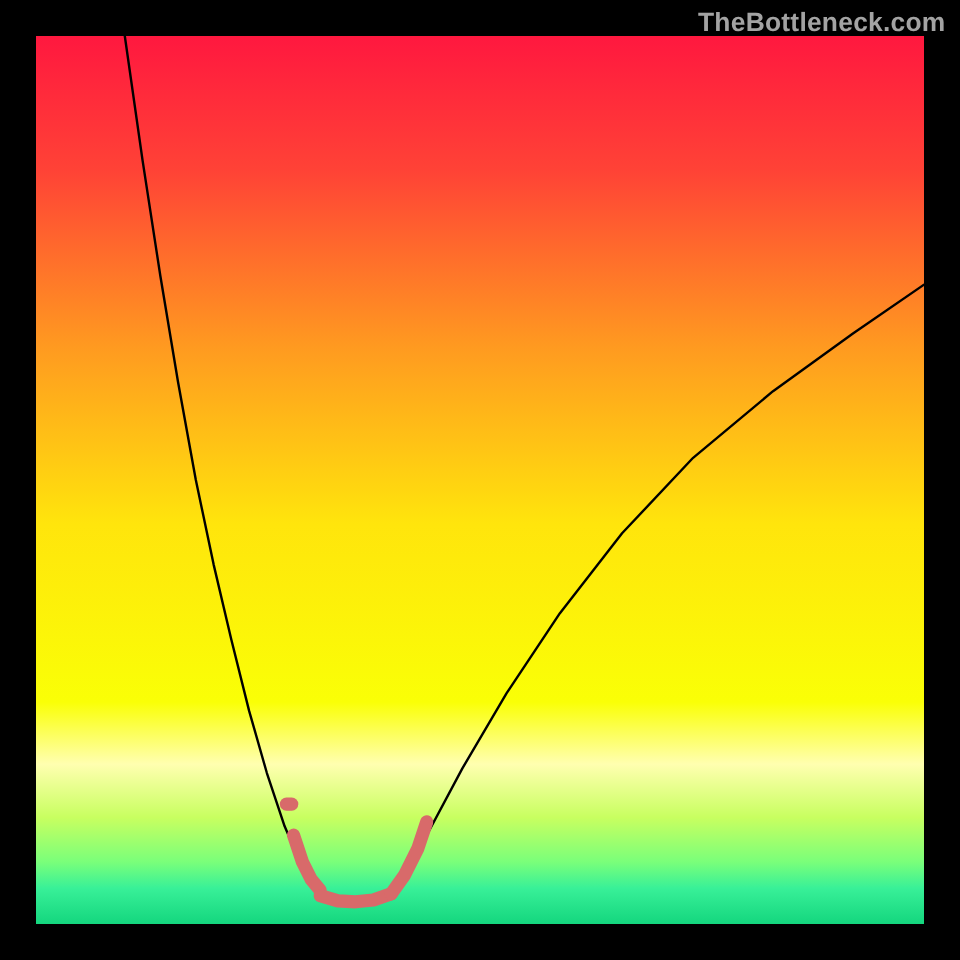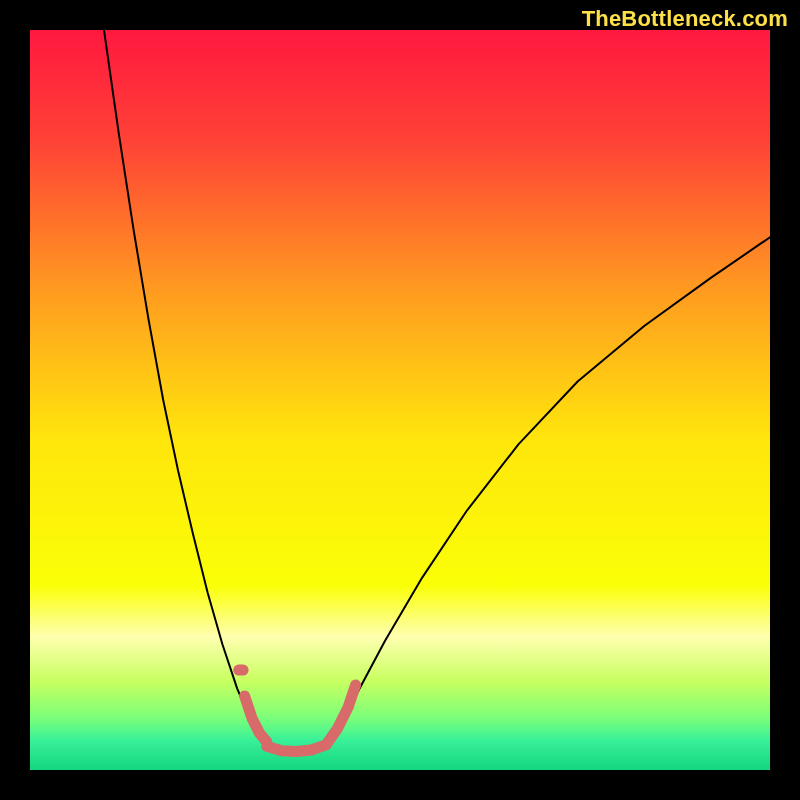--- a/index.html
+++ b/index.html
@@ -25,21 +25,21 @@
     overflow: hidden;
   }
   .gradient-bg {
     position: absolute;
     inset: 0;
   }
   .watermark {
     position: absolute;
     top: 6px;
     right: 12px;
-    color: #fde047;
+    color: #a3a3a3;
     font-size: 22px;
     font-weight: 600;
     letter-spacing: 0.2px;
     z-index: 5;
   }
   svg.curves {
     position: absolute;
     inset: 0;
     z-index: 4;
   }

